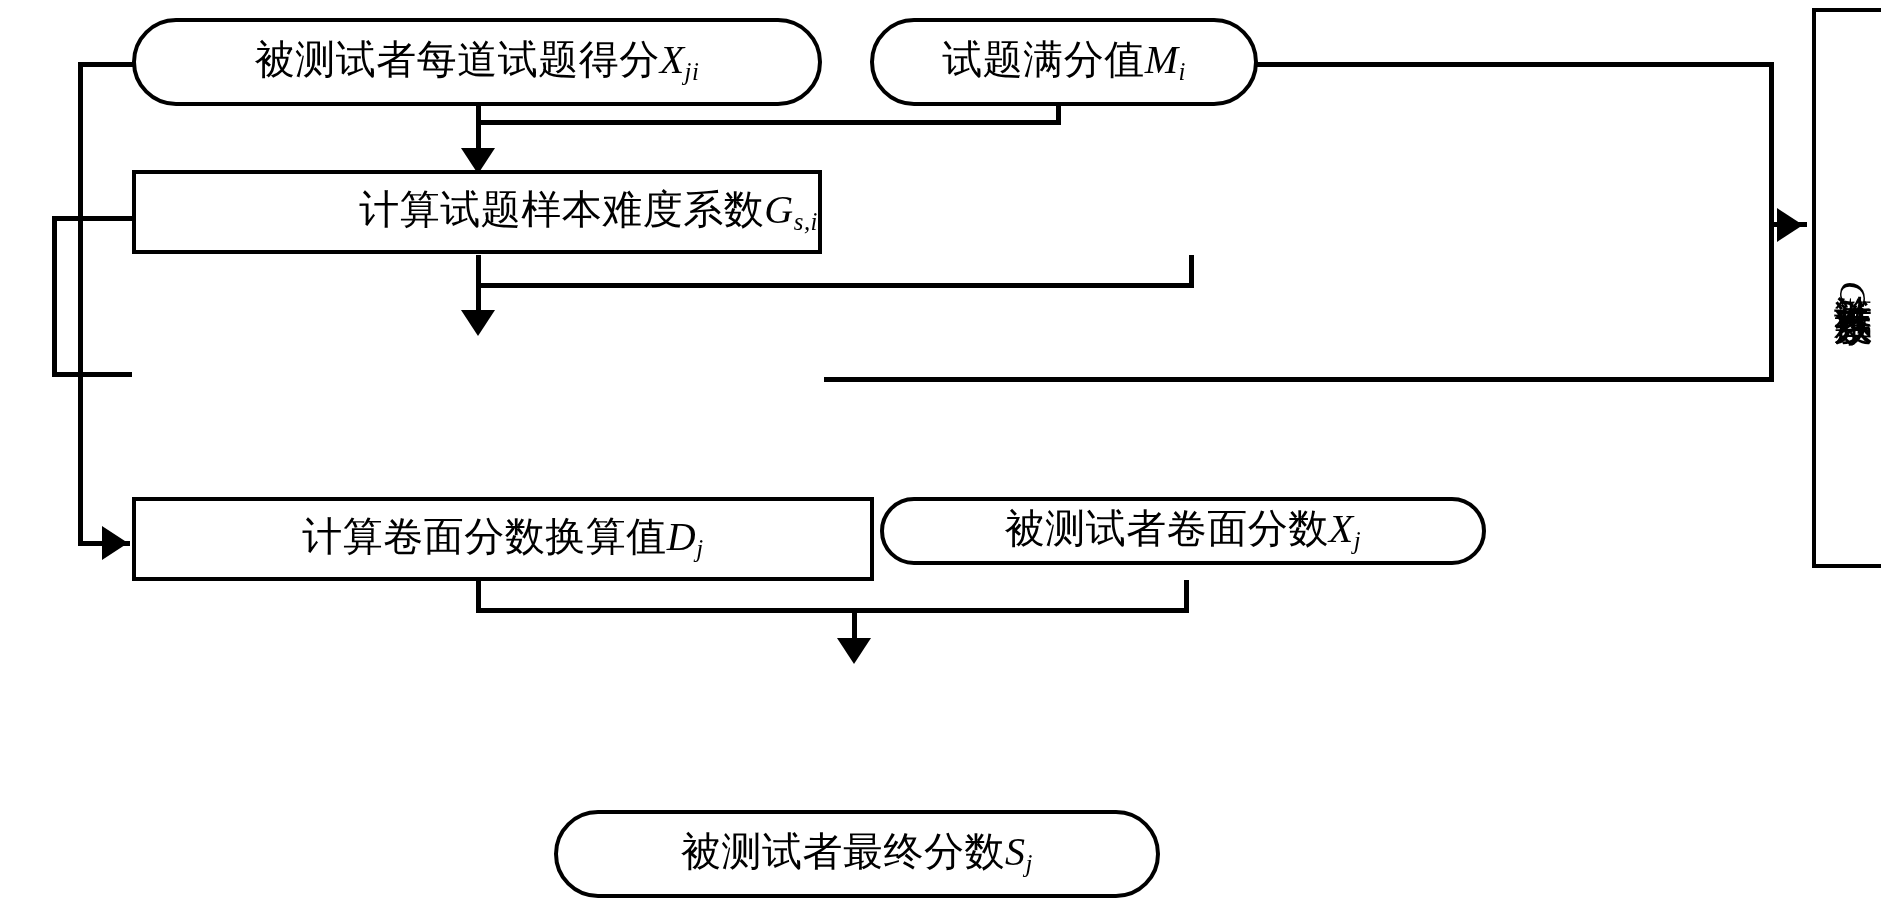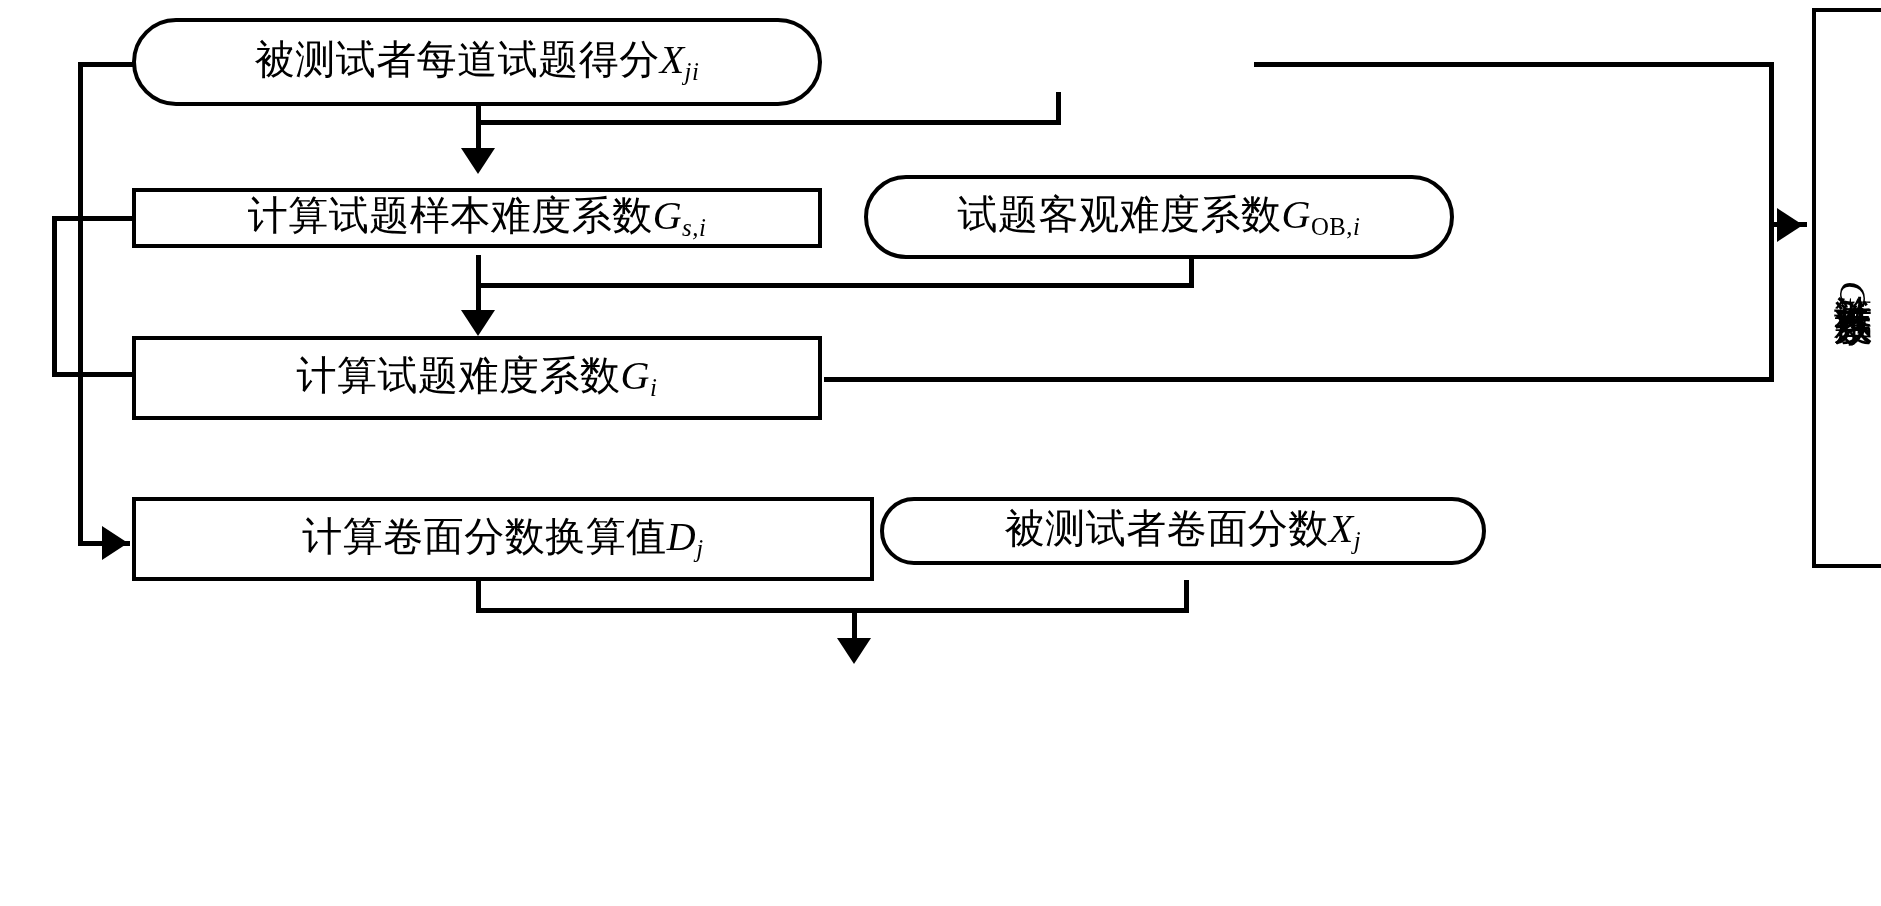--- a/index.html
+++ b/index.html
@@ -130,39 +130,39 @@
   <div class="ln" style="left:432px; top:580px; width:5px; height:32px;"></div>
   <div class="ln" style="left:1140px; top:580px; width:5px; height:32px;"></div>
   <div class="ln" style="left:432px; top:608px; width:713px; height:5px;"></div>
   <div class="ln" style="left:808px; top:608px; width:5px; height:35px;"></div>
   <div class="arrow-down" style="left:793px; top:638px;"></div>
 
   <div class="node rounded" style="left:88px; top:18px; width:690px; height:88px;">
     <span class="label">被测试者每道试题得分<i>X</i><sub>ji</sub></span>
   </div>
 
+  <div class="node rounded" style="left:826px; top:18px; width:388px; height:88px;">
+    <span class="label">试题满分值<i>M</i><sub>i</sub></span>
+  </div>
 
-  <div class="node" style="left:88px; top:188px; width:690px; height:60px;">
+  <div class="node" style="left:88px; top:170px; width:690px; height:84px;justify-content:flex-end;">
     <span class="label">计算试题样本难度系数<i>G</i><sub>s,i</sub></span>
   </div>
 
-  <div class="node rounded" style="left:820px; top:175px; width:590px; height:84px;">
-    <span class="label">试题客观难度系数<i>G</i><sub class="upr">OB,<i>i</i></sub></span>
-  </div>
 
-  <div class="node" style="left:88px; top:336px; width:690px; height:84px;">
-    <span class="label">计算试题难度系数<i>G</i><sub>i</sub></span>
-  </div>
 
   <div class="node" style="left:88px; top:497px; width:742px; height:84px;">
     <span class="label">计算卷面分数换算值<i>D</i><sub>j</sub></span>
   </div>
 
   <div class="node rounded" style="left:836px; top:497px; width:606px; height:68px;">
     <span class="label">被测试者卷面分数<i>X</i><sub>j</sub></span>
   </div>
 
+  <div class="node rounded" style="left:510px; top:810px; width:606px; height:88px;">
+    <span class="label">被测试者最终分数<i>S</i><sub>j</sub></span>
+  </div>
 
   <div class="node vertical" style="left:1768px; top:8px; width:80px; height:560px;">
     <span class="label">计算试卷难度系数<i>G</i></span>
   </div>
 
 </div>
 
 </body></html>

